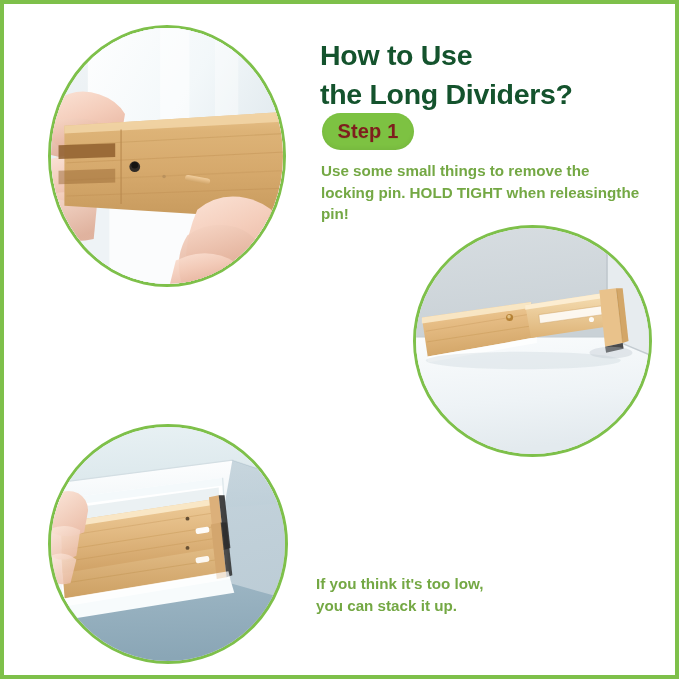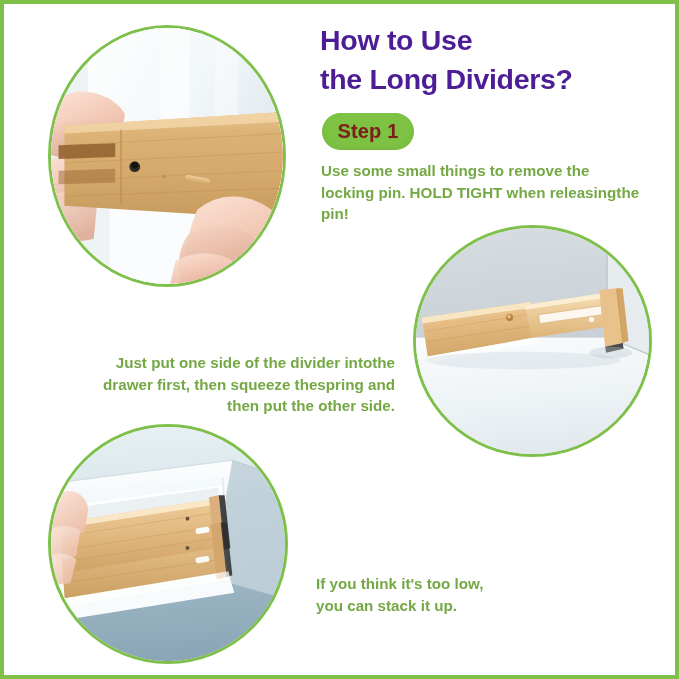--- a/index.html
+++ b/index.html
@@ -40,23 +40,23 @@
     box-sizing: border-box;
     border: 3px solid #ffffff;
     pointer-events: none;
     z-index: 39;
   }
 
   
   .title {
     position: absolute;
     left: 320px;
-    top: 21px;
+    top: 36px;
     width: 350px;
-    color: #4c1d95;
+    color: #14532d;
     font-size: 28.5px;
     font-weight: bold;
     line-height: 1.36;
     letter-spacing: -0.3px;
     white-space: pre-line;
   }
 
   
   .badge {
     position: absolute;
@@ -343,23 +343,20 @@
   </div>
 
   <div class="title">How to Use
 the Long Dividers?</div>
 
   <div class="badge badge-1">Step 1</div>
   <div class="body-text text-1">Use some small things to remove the
 locking pin. HOLD TIGHT when releasingthe
 pin!</div>
 
-  <div class="body-text text-2">Just put one side of the divider intothe
-drawer first, then squeeze thespring and
-then put the other side.</div>
 
   <div class="body-text text-3">If you think it's too low,
 you can stack it up.</div>
 
   <div class="frame-inner"></div>
   <div class="frame"></div>
 
 </div>
 
 </body></html>

